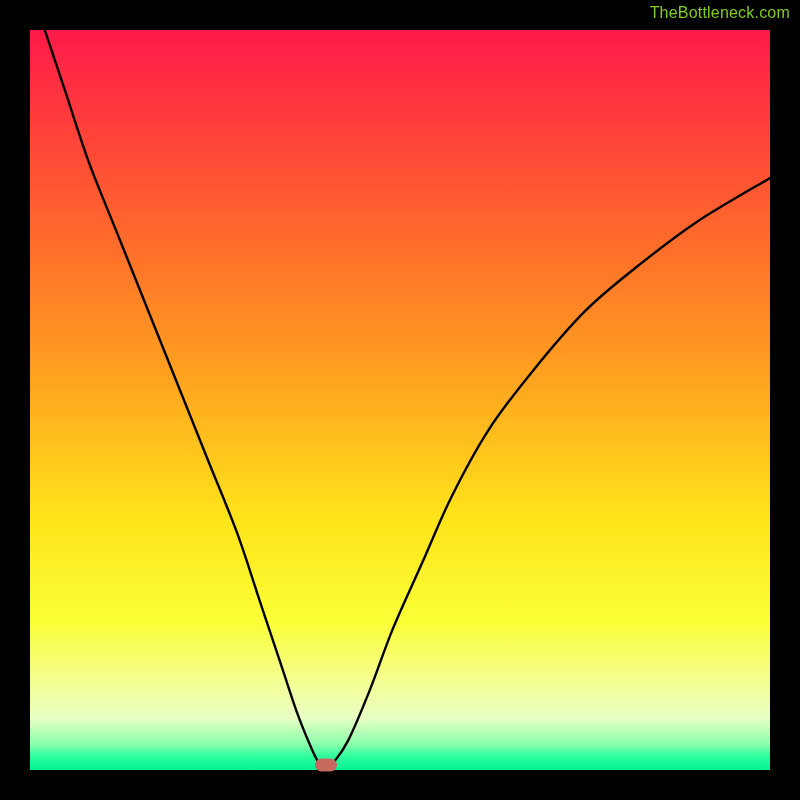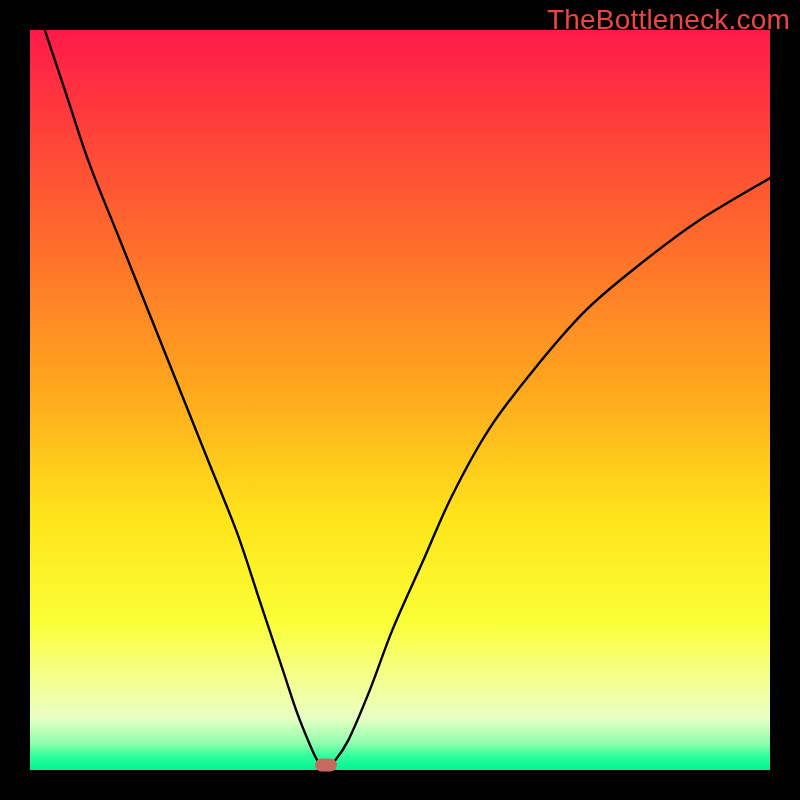--- a/index.html
+++ b/index.html
@@ -50,22 +50,22 @@
     width: 22px;
     height: 13px;
     background: #c66a60;
     border-radius: 7px;
     transform: translate(-50%, -50%);
   }
   .watermark {
     position: absolute;
     top: 4px;
     right: 10px;
-    color: #ef4444;
-    font-size: 28px;
+    color: #84cc16;
+    font-size: 16px;
     letter-spacing: 0.2px;
     font-weight: 500;
   }
 </style>
 </head>
 <body>
 
 <div class="frame">
 
   <div class="plot">

